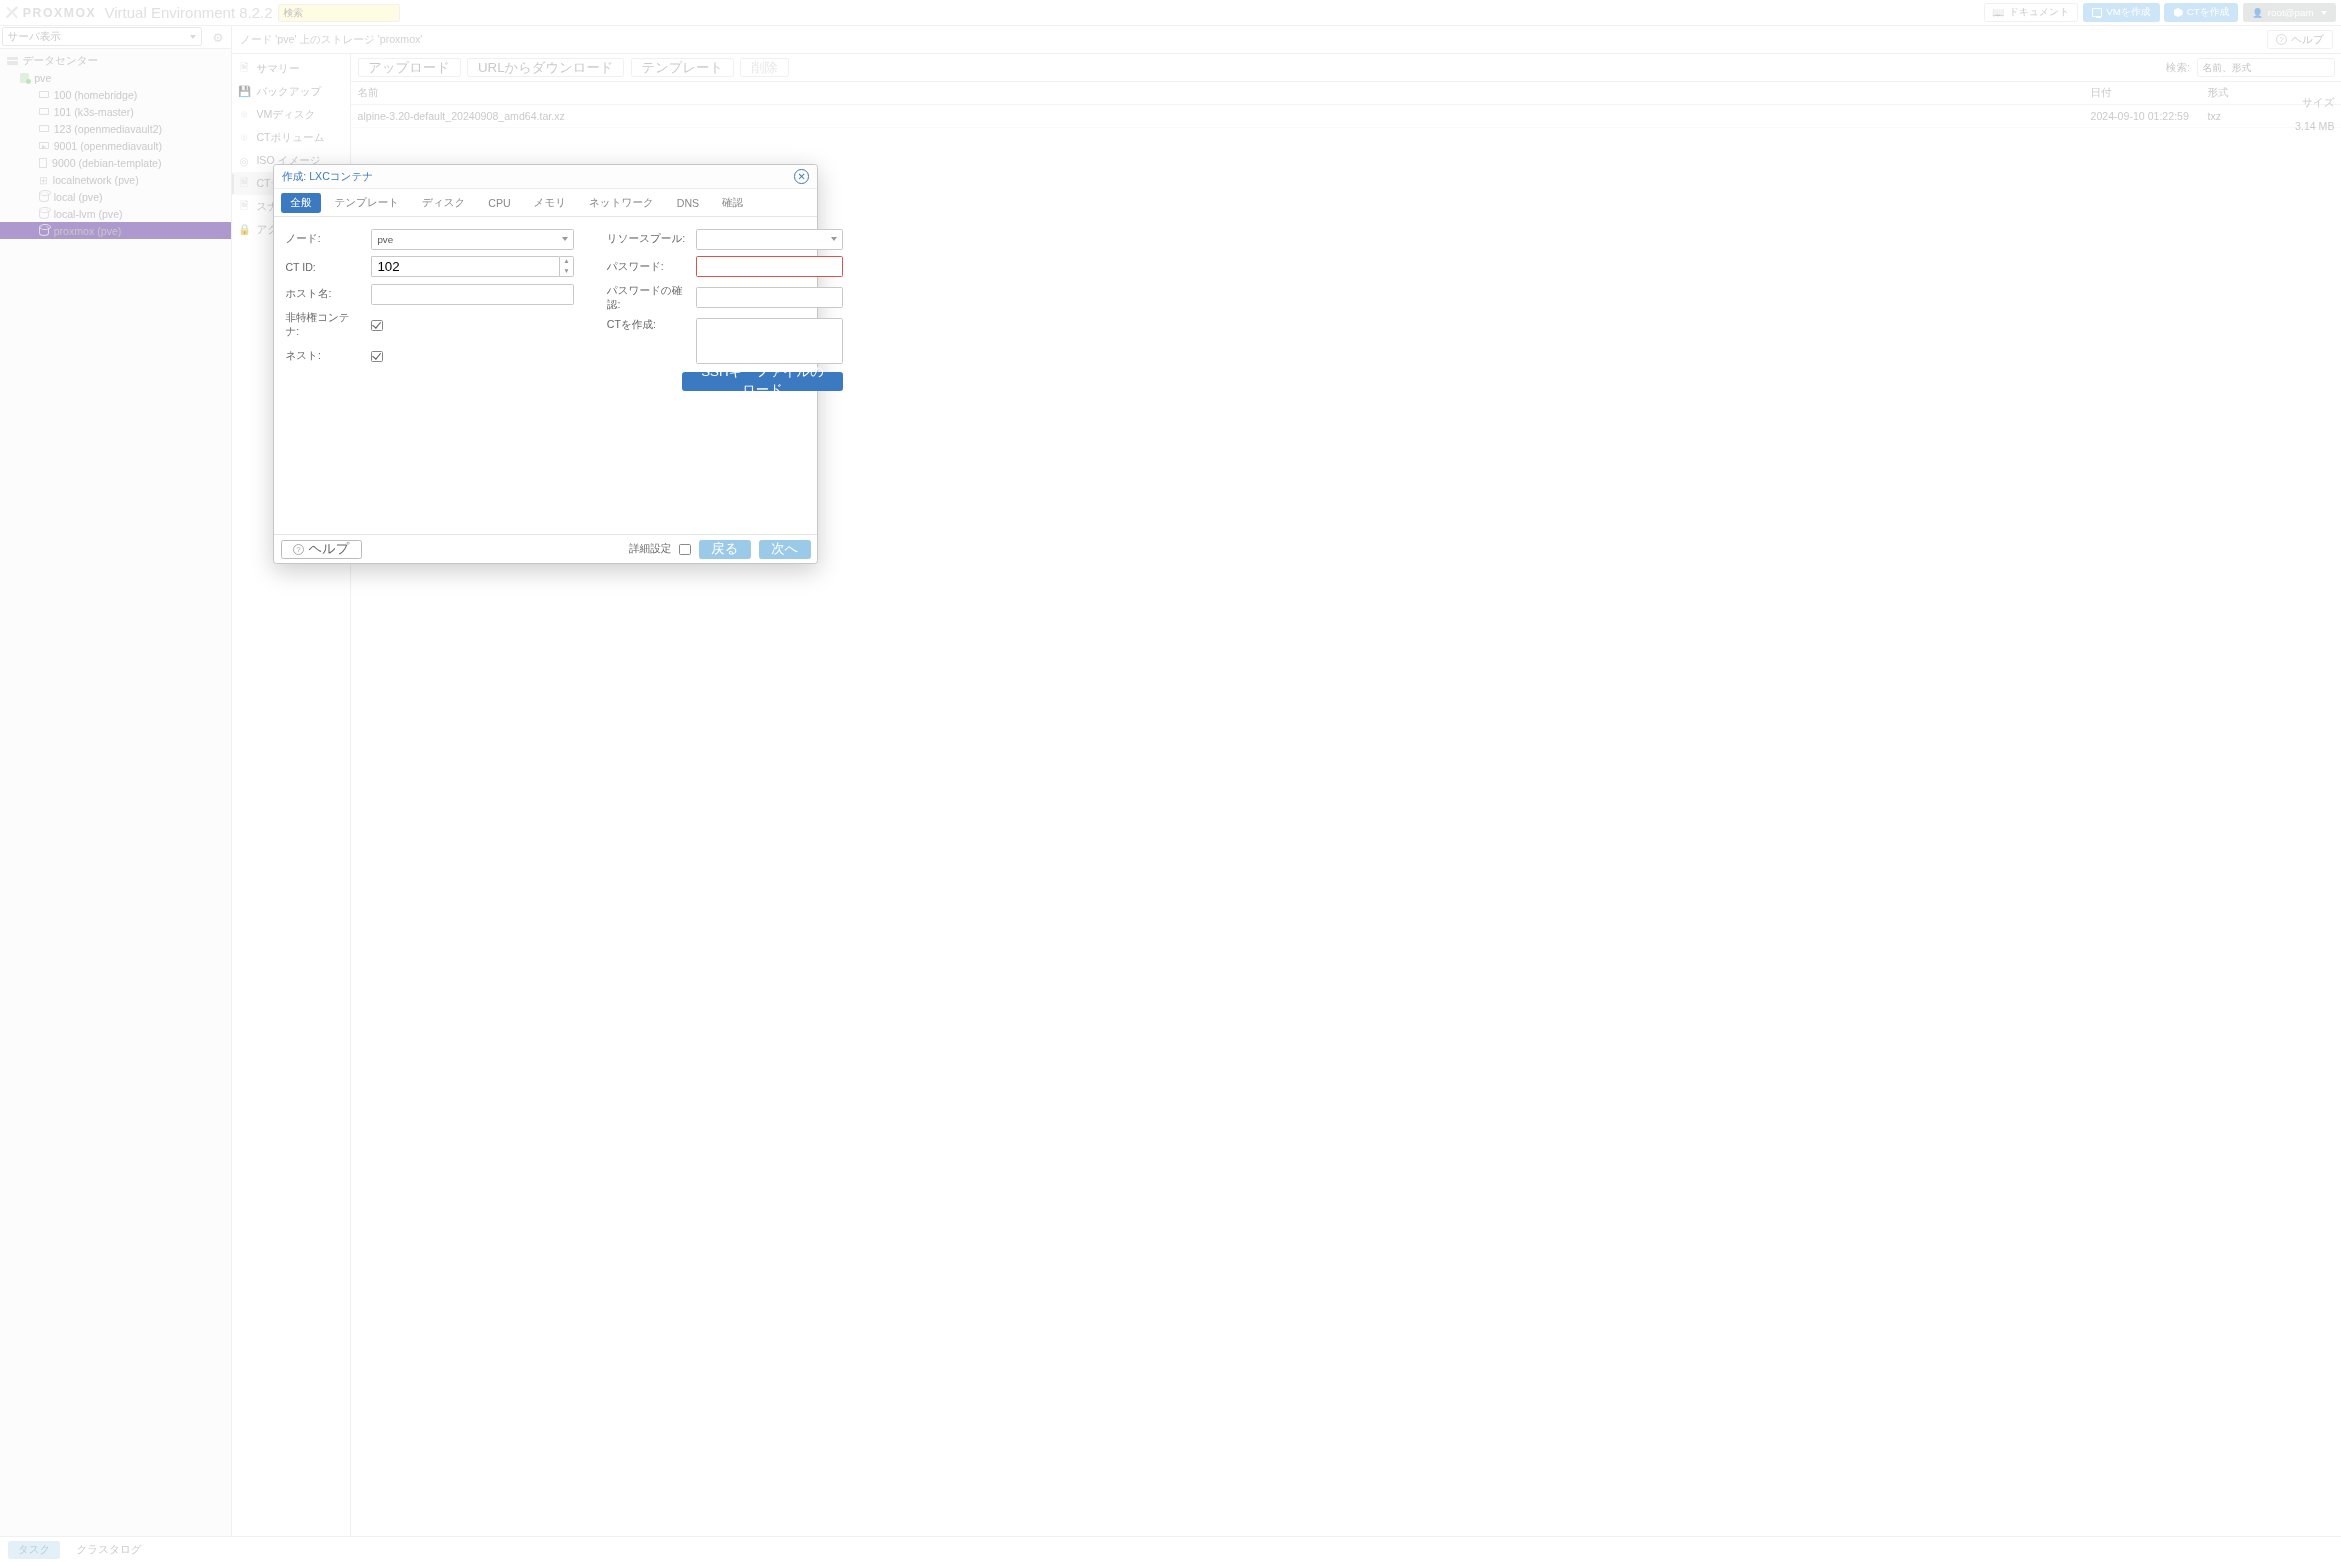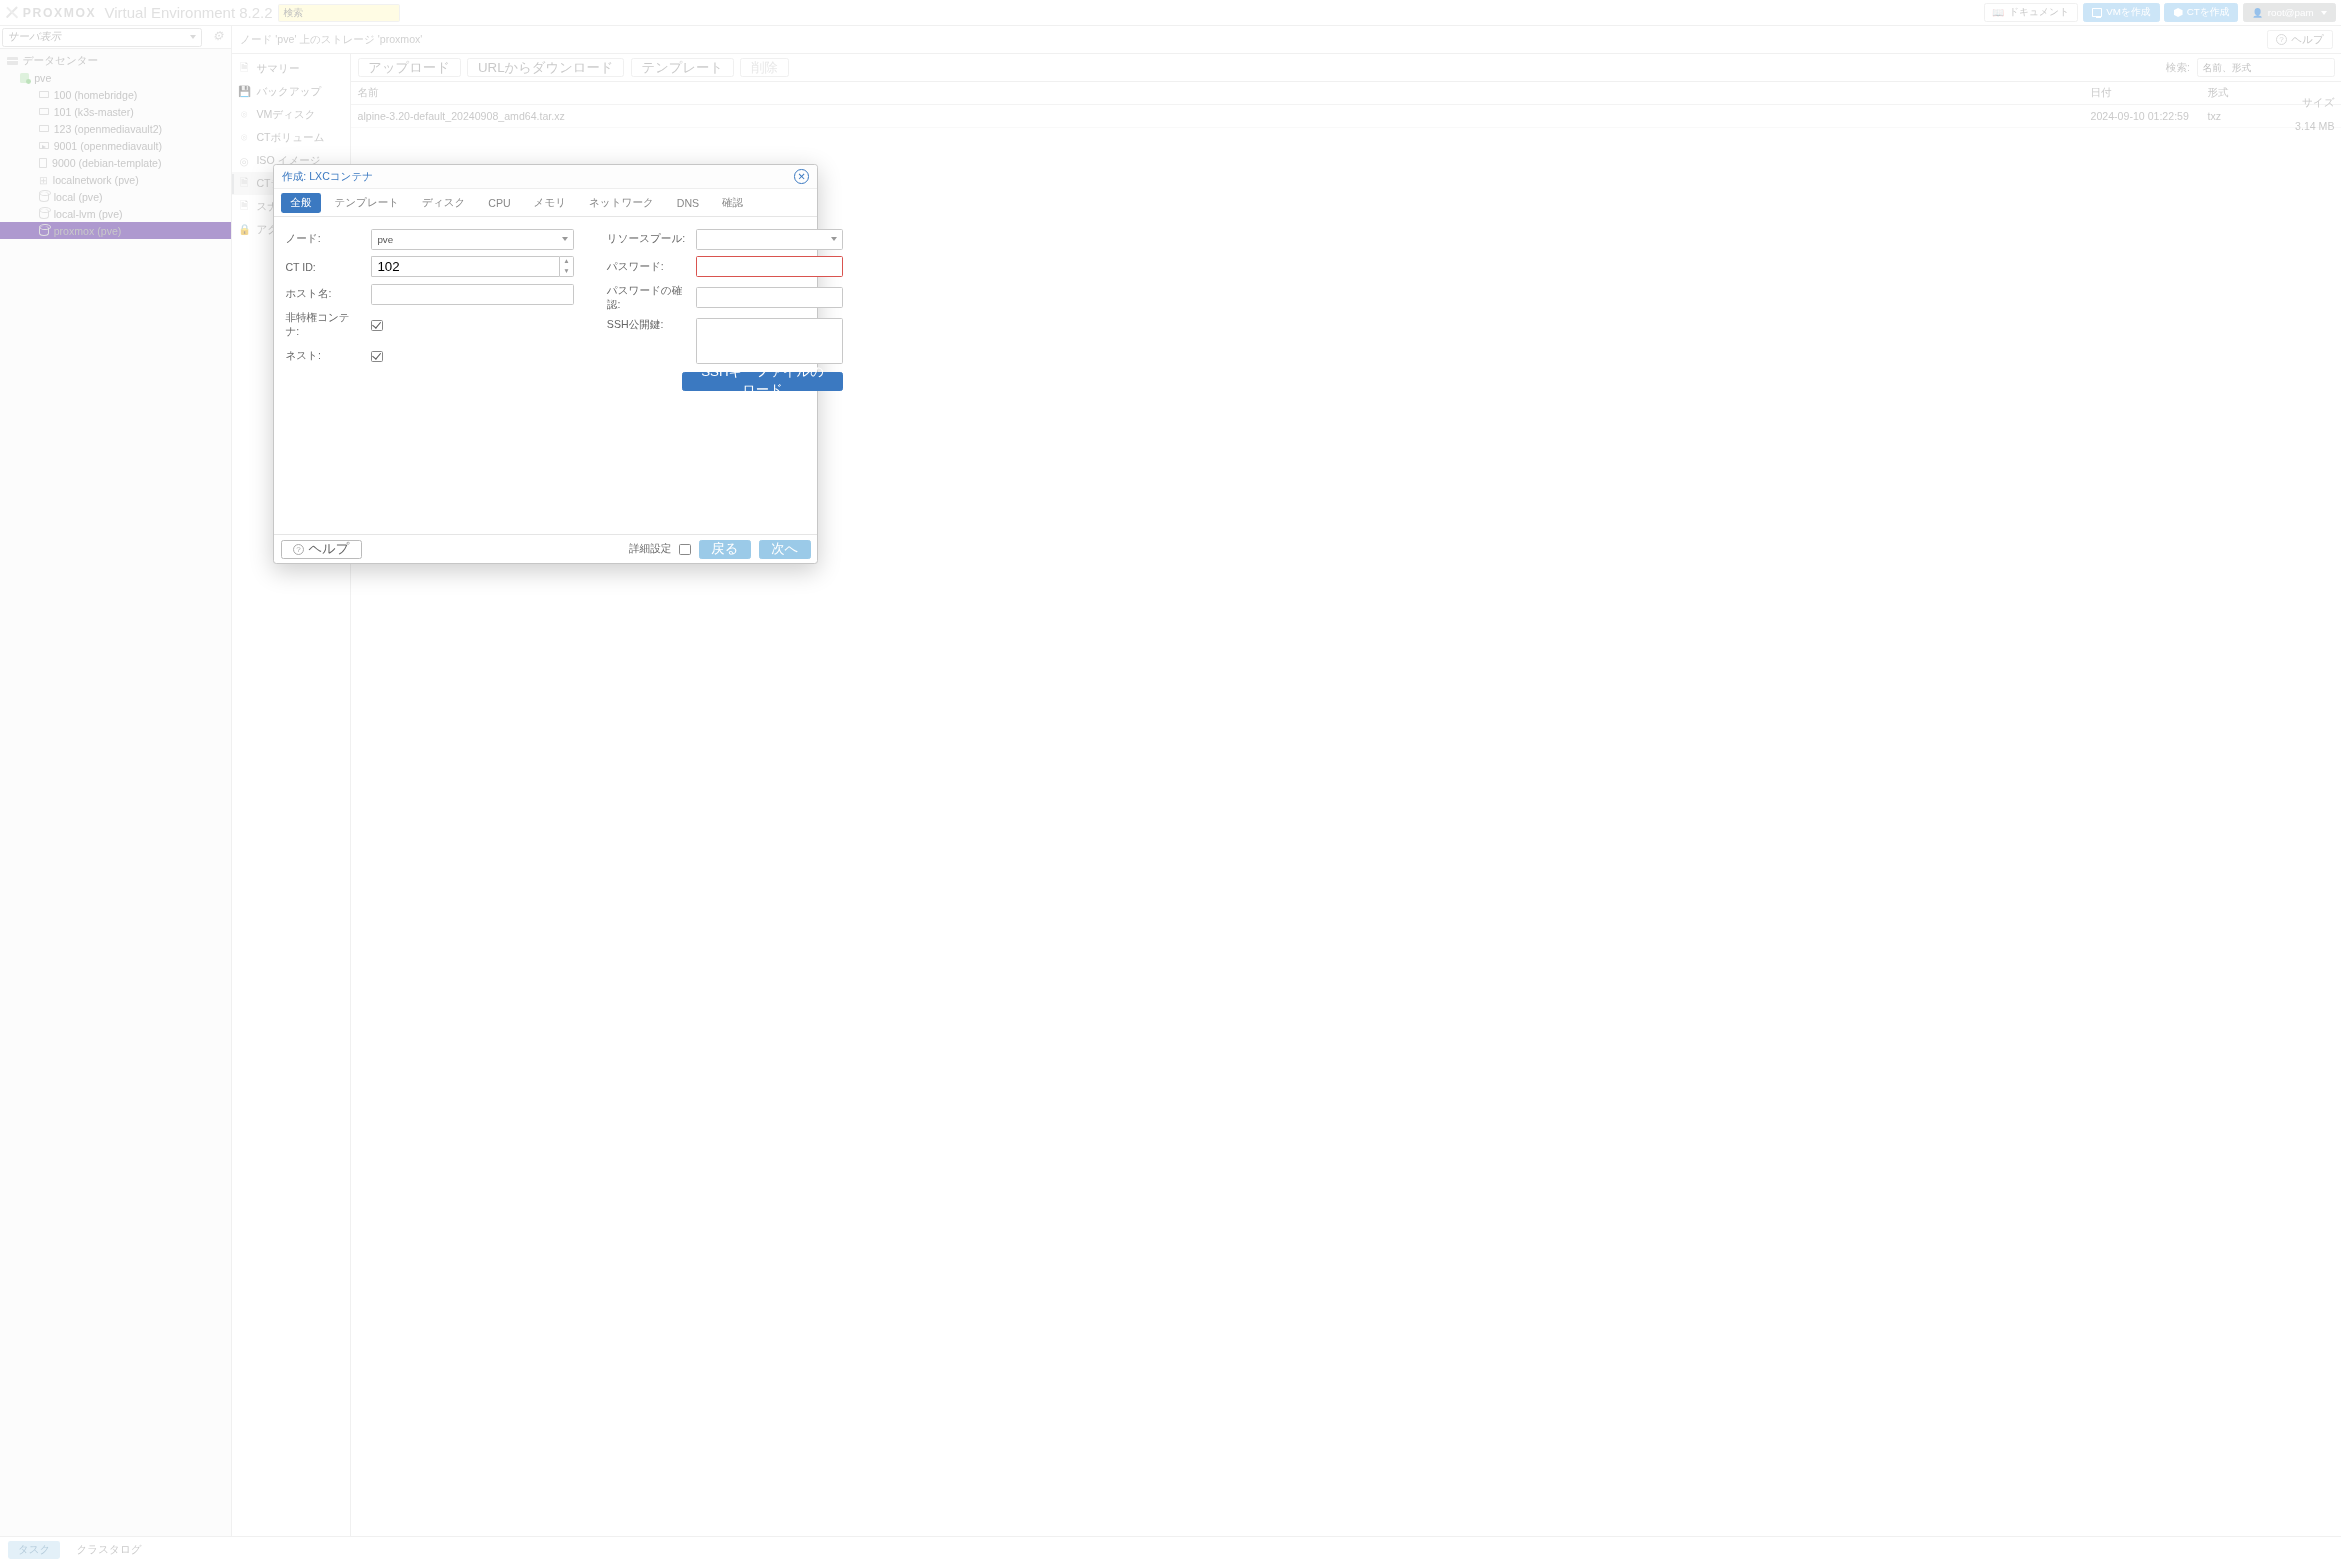--- a/index.html
+++ b/index.html
@@ -58,22 +58,22 @@
   
   .frame {
     position:absolute; left:0; right:0; top:26px; bottom:26px;
     display:flex;
   }
   .leftpane {
     width:232px; background:#f8f8f8; border-right:0.8px solid #ddd;
     display:flex; flex-direction:column;
   }
   .left-head {
-    height:23px; display:flex; align-items:flex-start; gap:4.9px;
-    border-bottom:0.8px solid #ddd; background:#fff;font-style:italic;
+    height:23px; display:flex; align-items:flex-end; gap:4.9px;
+    border-bottom:0.8px solid #ddd; background:#fff;
   }
   .combo {
     flex:1; height:19.5px; margin:1.6px; background:#fff;
     border:0.8px solid #ccc; border-radius:2.4px;
     display:flex; align-items:center; padding:0 4.9px; color:#888;
     justify-content:space-between;
   }
   .combo .caret { border-top-color:#aaa; }
   .gear { width:19.5px; height:19.5px; display:flex; align-items:center; justify-content:center; color:#bbb; margin-right:3.3px; cursor:pointer;}
   .gear::before { content:"⚙"; font-size:12.2px; }
@@ -468,21 +468,21 @@
         </div>
         <div class="frow">
           <span class="flabel wide">パスワード:</span>
           <input class="finput error" type="password" style="">
         </div>
         <div class="frow">
           <span class="flabel wide">パスワードの確認:</span>
           <input class="finput" type="password" style="">
         </div>
         <div class="frow" style="align-items:flex-start;">
-          <span class="flabel wide">SSH公開鍵:</span>
+          <span class="flabel wide">CTを作成:</span>
           <textarea class="ftextarea" style=""></textarea>
         </div>
         <div class="frow">
           <span class="flabel wide"></span>
           <button class="btn primary">SSHキーファイルのロード</button>
         </div>
       </div>
     </div>
 
     <div class="modal-foot">

